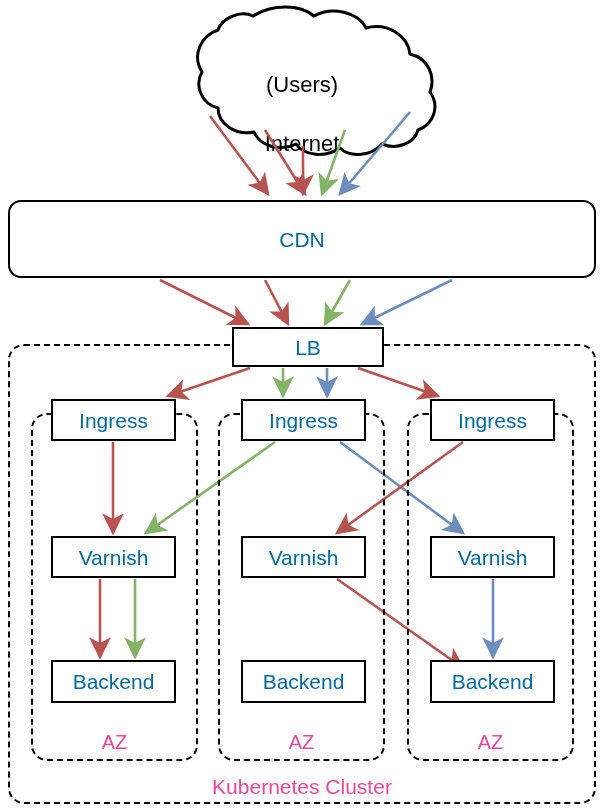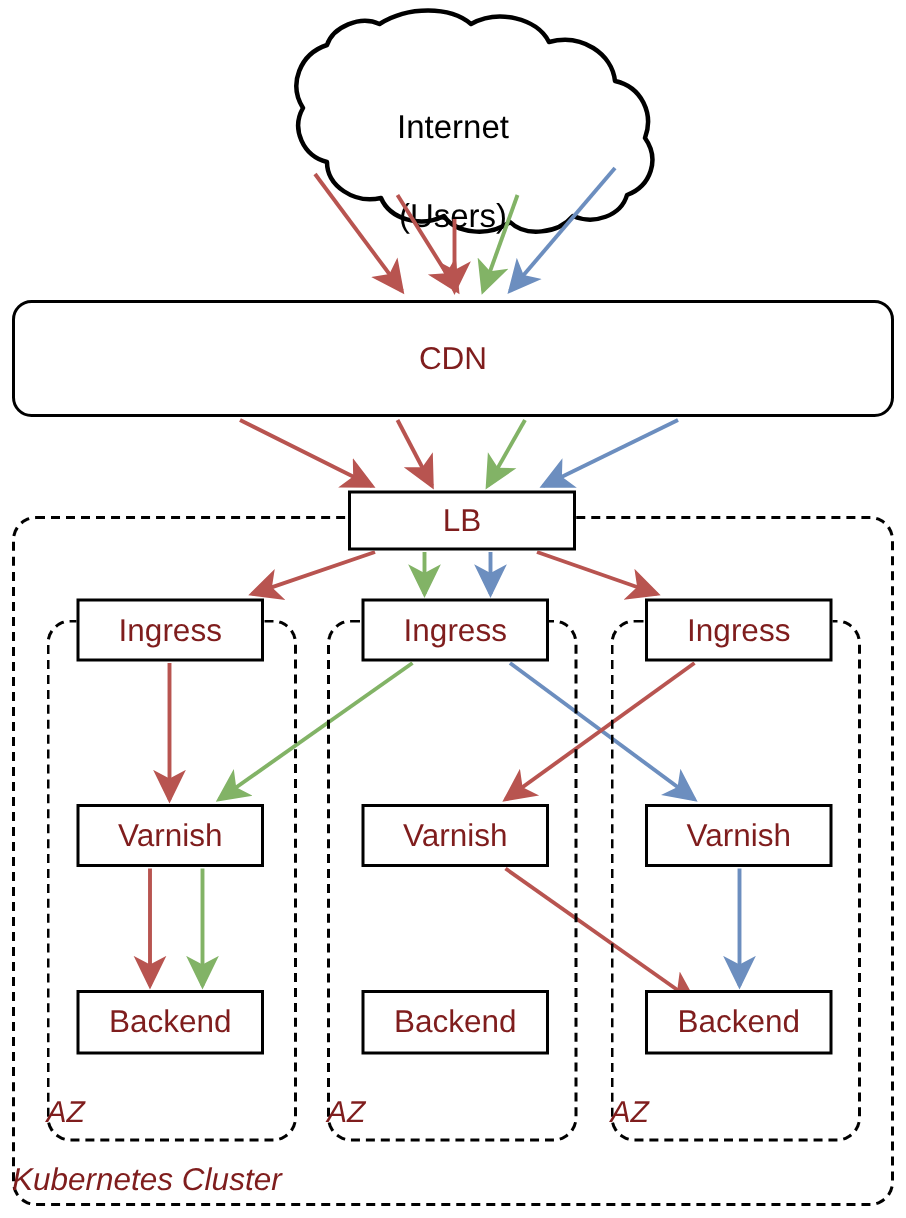--- a/index.html
+++ b/index.html
@@ -27,42 +27,42 @@
     pointer-events: none;
   }
   .node {
     position: absolute;
     box-sizing: border-box;
     background: #ffffff;
     border: 2px solid #000000;
     display: flex;
     align-items: center;
     justify-content: center;
-    color: #7f1d1d;
+    color: #0369a1;
     font-family: "Liberation Sans", sans-serif;
     font-size: 21px;
     line-height: 1;
     white-space: nowrap;
   }
   .node-rounded {
     border-radius: 13px;
   }
   .group {
     position: absolute;
     box-sizing: border-box;
     background: transparent;
     border: 2px dashed #000000;
     border-radius: 16px;
   }
   .group-label {
     position: absolute;
     font-family: "Liberation Sans", sans-serif;
-    color: #7f1d1d;
+    color: #ec4899;
     white-space: nowrap;
-    font-style: italic;
+    text-align: center;
   }
   .az-label {
     font-size: 20px;
   }
   .cluster-label {
     font-size: 21px;
   }
   .cloud-text {
     position: absolute;
     text-align: center;
@@ -89,22 +89,22 @@
              C 372 156 350 158 340 148
              C 326 158 304 156 296 144
              C 280 152 260 146 254 132
              C 236 136 218 124 218 108
              C 202 104 194 86 202 72
              C 192 56 200 36 218 30
              C 222 18 240 10 253 16 Z" fill="#ffffff" stroke="#000000" stroke-width="3" stroke-linejoin="round"></path>
   </svg>
 
   <div class="cloud-text" style="left:222px; top:40px; width:160px;">
+    <div>(Users)</div>
     <div>Internet</div>
-    <div>(Users)</div>
   </div>
 
   <svg id="edges-layer" viewBox="0 0 604 812" width="604" height="812" aria-hidden="true">
     <defs>
       <marker id="ah-red" markerWidth="9" markerHeight="9" refX="7.6" refY="4.5" orient="auto" markerUnits="strokeWidth">
         <path d="M 0 0.3 L 8.6 4.5 L 0 8.7 L 2.2 4.5 Z" fill="#b85450"></path>
       </marker>
       <marker id="ah-green" markerWidth="9" markerHeight="9" refX="7.6" refY="4.5" orient="auto" markerUnits="strokeWidth">
         <path d="M 0 0.3 L 8.6 4.5 L 0 8.7 L 2.2 4.5 Z" fill="#82b366"></path>
       </marker>

